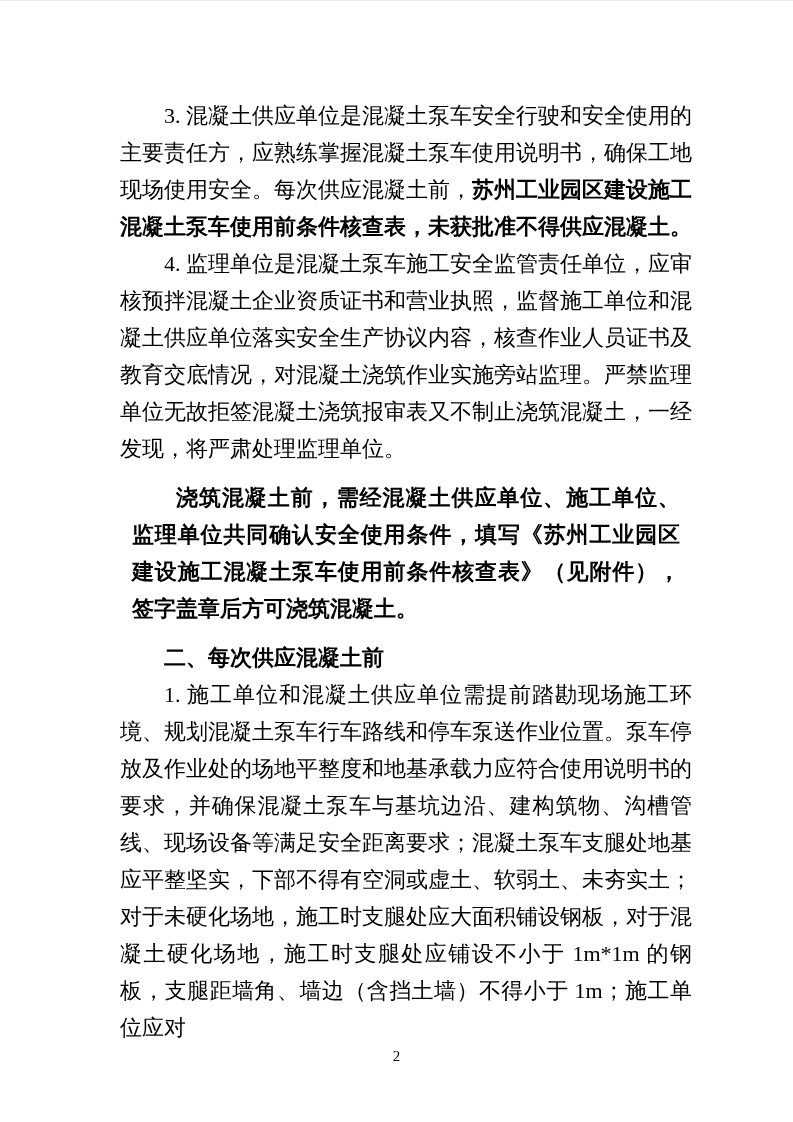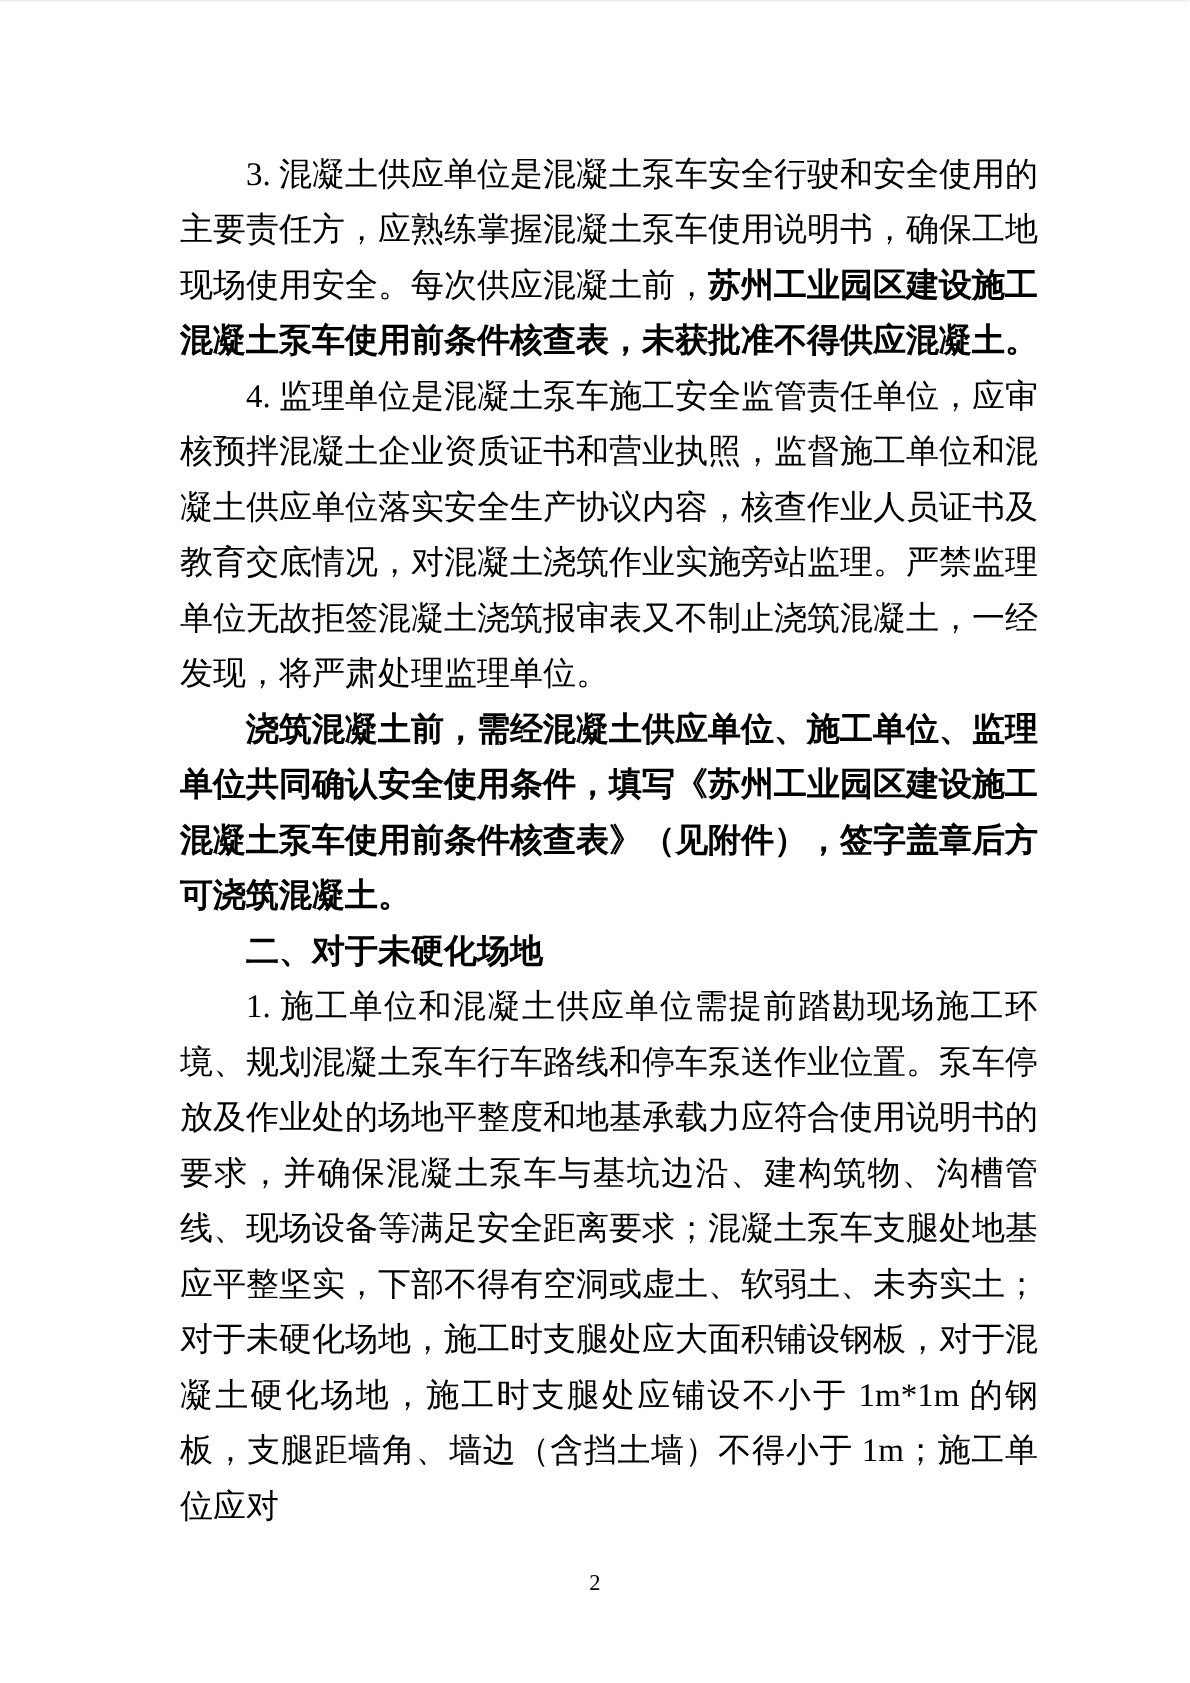--- a/index.html
+++ b/index.html
@@ -29,21 +29,21 @@
     text-justify: inter-ideograph;
   }
   .para {
     margin: 0;
     text-indent: 2em;
   }
   .bold-run {
     font-weight: 700;
   }
   .para-bold {
-    margin: 0;
+    margin: 12px;
     text-indent: 2em;
     font-weight: 700;
   }
   .section-heading {
     margin: 0;
     text-indent: 2em;
     font-family: "Liberation Sans", "DejaVu Sans", sans-serif;
     font-weight: 700;
     font-size: 22px;
     line-height: 37px;
@@ -65,21 +65,21 @@
 <body>
 
 <div class="page">
   <div class="doc-body">
     <p class="para"><span>3. 混凝土供应单位是混凝土泵车安全行驶和安全使用的主要责任方，应熟练掌握混凝土泵车使用说明书，确保工地现场使用安全。每次供应混凝土前，</span><span class="bold-run">苏州工业园区建设施工混凝土泵车使用前条件核查表，未获批准不得供应混凝土。</span></p>
 
     <p class="para">4. 监理单位是混凝土泵车施工安全监管责任单位，应审核预拌混凝土企业资质证书和营业执照，监督施工单位和混凝土供应单位落实安全生产协议内容，核查作业人员证书及教育交底情况，对混凝土浇筑作业实施旁站监理。严禁监理单位无故拒签混凝土浇筑报审表又不制止浇筑混凝土，一经发现，将严肃处理监理单位。</p>
 
     <p class="para-bold">浇筑混凝土前，需经混凝土供应单位、施工单位、监理单位共同确认安全使用条件，填写《苏州工业园区建设施工混凝土泵车使用前条件核查表》（见附件），签字盖章后方可浇筑混凝土。</p>
 
-    <h2 class="section-heading">二、对于未硬化场地</h2>
+    <h2 class="section-heading">二、每次供应混凝土前</h2>
 
     <p class="para">1. 施工单位和混凝土供应单位需提前踏勘现场施工环境、规划混凝土泵车行车路线和停车泵送作业位置。泵车停放及作业处的场地平整度和地基承载力应符合使用说明书的要求，并确保混凝土泵车与基坑边沿、建构筑物、沟槽管线、现场设备等满足安全距离要求；混凝土泵车支腿处地基应平整坚实，下部不得有空洞或虚土、软弱土、未夯实土；对于未硬化场地，施工时支腿处应大面积铺设钢板，对于混凝土硬化场地，施工时支腿处应铺设不小于 1m*1m 的钢板，支腿距墙角、墙边（含挡土墙）不得小于 1m；施工单位应对</p>
   </div>
 
   <div class="page-footer">
     <span>2</span>
   </div>
 </div>
 
 </body></html>

